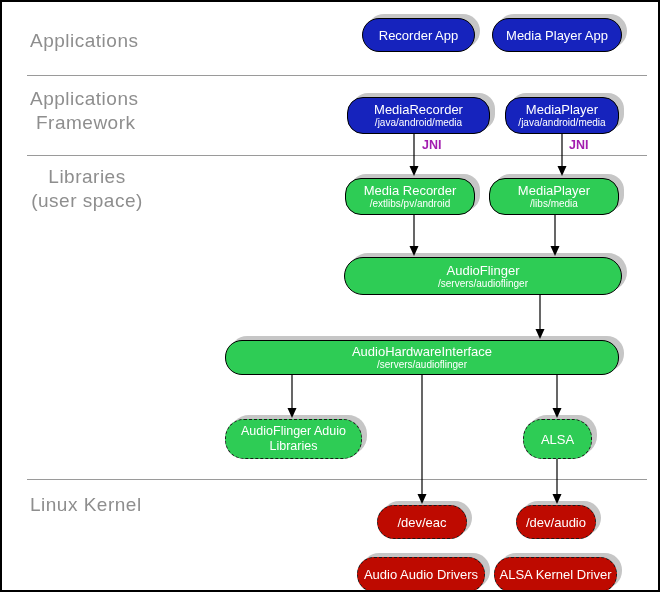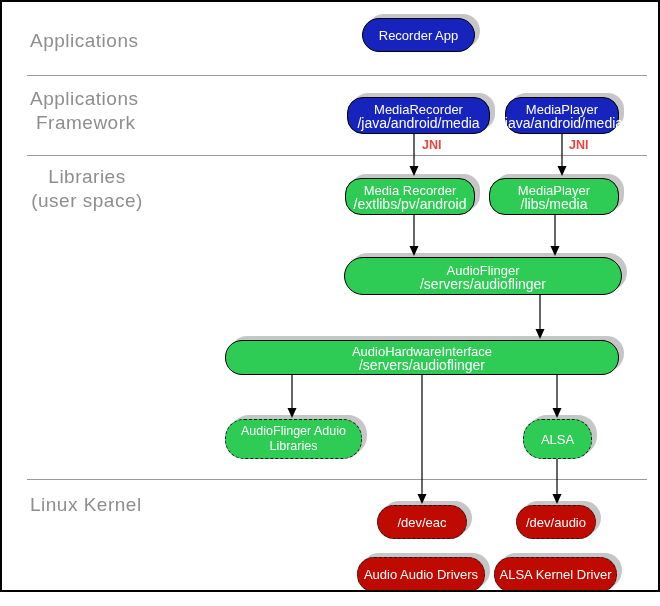--- a/index.html
+++ b/index.html
@@ -32,24 +32,24 @@
     align-items:center;justify-content:center;
     text-align:center;
     color:#ffffff;
     box-shadow:5px -4px 0 #c6c6c6;
   }
   .blue{background:#1623bd;border:1.5px solid #000;}
   .green{background:#2ecc55;border:1.5px solid #000;}
   .green.dashed{border:1.6px dashed #1a1a1a;}
   .red{background:#be0a00;border:1.6px dashed #1a1a1a;}
   .t1{font-size:13px;line-height:15px;}
-  .t2{font-size:14px;line-height:12px;}
+  .t2{font-size:10px;line-height:12px;}
   .edge-label{
     position:absolute;
-    color:#ef4444;
+    color:#a21caf;
     font-size:12.5px;
     font-weight:700;
   }
   #edges{position:absolute;left:0;top:0;pointer-events:none;}
 </style>
 </head>
 <body>
 
 <div id="canvas">
 
@@ -57,20 +57,23 @@
   <div class="section-label" style="left:28px;top:85px;"><span>Applications</span><br><span style="padding-left:6px;">Framework</span></div>
   <div class="section-label" style="left:24px;top:163px;width:122px;text-align:center;"><span>Libraries</span><br><span>(user space)</span></div>
   <div class="section-label" style="left:28px;top:491px;">Linux Kernel</div>
 
   <div class="divider" style="top:73px;"></div>
   <div class="divider" style="top:153px;"></div>
   <div class="divider" style="top:477px;"></div>
 
   <div class="node blue" style="left:360px;top:16px;width:113px;height:34px;border-radius:17px;">
     <div class="t1">Recorder App</div>
+  </div>
+  <div class="node blue" style="left:490px;top:16px;width:130px;height:34px;border-radius:17px;">
+    <div class="t1">Media Player App</div>
   </div>
 
   <div class="node blue" style="left:345px;top:95px;width:143px;height:37px;border-radius:16px;">
     <div class="t1">MediaRecorder</div>
     <div class="t2">/java/android/media</div>
   </div>
   <div class="node blue" style="left:503px;top:95px;width:114px;height:37px;border-radius:16px;">
     <div class="t1">MediaPlayer</div>
     <div class="t2">/java/android/media</div>
   </div>

